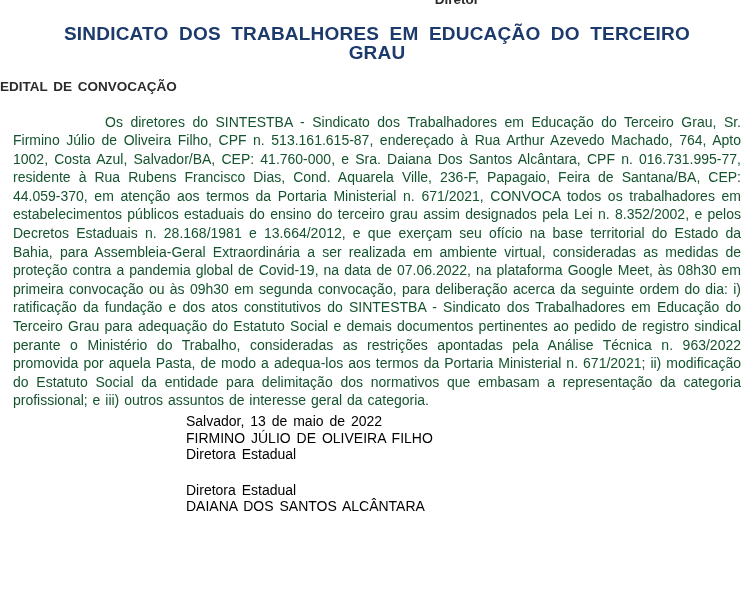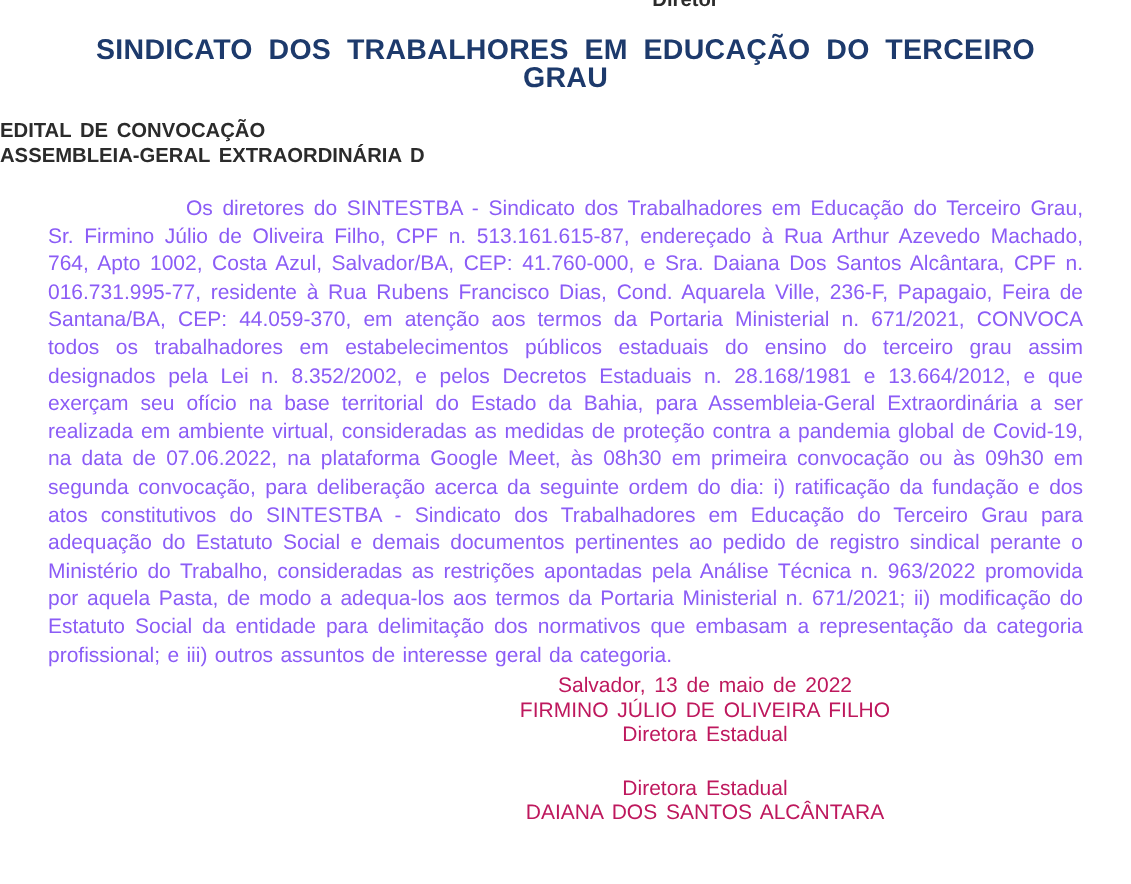--- a/index.html
+++ b/index.html
@@ -38,53 +38,52 @@
   .doc-subtitle {
     margin-top: 17px;
     font-size: 13.5px;
     font-weight: bold;
     line-height: 16.5px;
     color: #2b2b2b;
     word-spacing: 2px;
   }
   .doc-body {
     margin-top: 17px;
-    padding: 0 32px;
+    padding: 0 13px;
     font-size: 14px;
     line-height: 18.6px;
     text-align: justify;
-    color: #8b5cf6;
+    color: #14532d;
     word-spacing: 1px;
   }
   .doc-body p { text-indent: 92px; }
   .signature-block {
     margin-top: 3px;
     margin-left: 186px;
     width: 568px;
-    text-align: center;
+    text-align: left;
     font-size: 14px;
     line-height: 16.5px;
-    color: #be185d;
+    color: #000000;
     word-spacing: 2px;
   }
   .signer { margin-top: 0; }
   .signer.second { margin-top: 19px; }
 </style>
 </head>
 <body>
 
 <div class="page">
 
   <div class="top-cut">Diretor</div>
 
   <h1 class="doc-title">SINDICATO DOS TRABALHORES EM EDUCAÇÃO DO TERCEIRO GRAU</h1>
 
   <div class="doc-subtitle">
     <div>EDITAL DE CONVOCAÇÃO</div>
-    <div>ASSEMBLEIA-GERAL EXTRAORDINÁRIA D</div>
   </div>
 
   <div class="doc-body">
     <p>Os diretores do SINTESTBA - Sindicato dos Trabalhadores em Educação do Terceiro Grau, Sr. Firmino Júlio de Oliveira Filho, CPF n. 513.161.615-87, endereçado à Rua Arthur Azevedo Machado, 764, Apto 1002, Costa Azul, Salvador/BA, CEP: 41.760-000, e Sra. Daiana Dos Santos Alcântara, CPF n. 016.731.995-77, residente à Rua Rubens Francisco Dias, Cond. Aquarela Ville, 236-F, Papagaio, Feira de Santana/BA, CEP: 44.059-370, em atenção aos termos da Portaria Ministerial n. 671/2021, CONVOCA todos os trabalhadores em estabelecimentos públicos estaduais do ensino do terceiro grau assim designados pela Lei n. 8.352/2002, e pelos Decretos Estaduais n. 28.168/1981 e 13.664/2012, e que exerçam seu ofício na base territorial do Estado da Bahia, para Assembleia-Geral Extraordinária a ser realizada em ambiente virtual, consideradas as medidas de proteção contra a pandemia global de Covid-19, na data de 07.06.2022, na plataforma Google Meet, às 08h30 em primeira convocação ou às 09h30 em segunda convocação, para deliberação acerca da seguinte ordem do dia: i) ratificação da fundação e dos atos constitutivos do SINTESTBA - Sindicato dos Trabalhadores em Educação do Terceiro Grau para adequação do Estatuto Social e demais documentos pertinentes ao pedido de registro sindical perante o Ministério do Trabalho, consideradas as restrições apontadas pela Análise Técnica n. 963/2022 promovida por aquela Pasta, de modo a adequa-los aos termos da Portaria Ministerial n. 671/2021; ii) modificação do Estatuto Social da entidade para delimitação dos normativos que embasam a representação da categoria profissional; e iii) outros assuntos de interesse geral da categoria.</p>
   </div>
 
   <div class="signature-block">
     <div>Salvador, 13 de maio de 2022</div>
     <div class="signer first">
       <div>FIRMINO JÚLIO DE OLIVEIRA FILHO</div>

